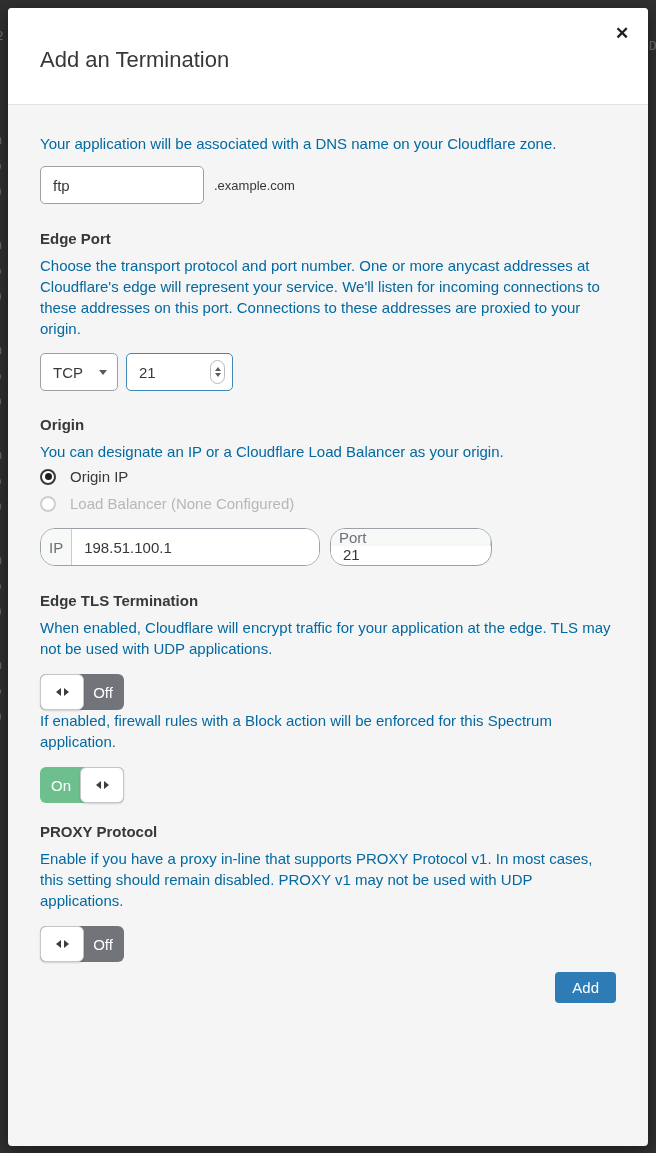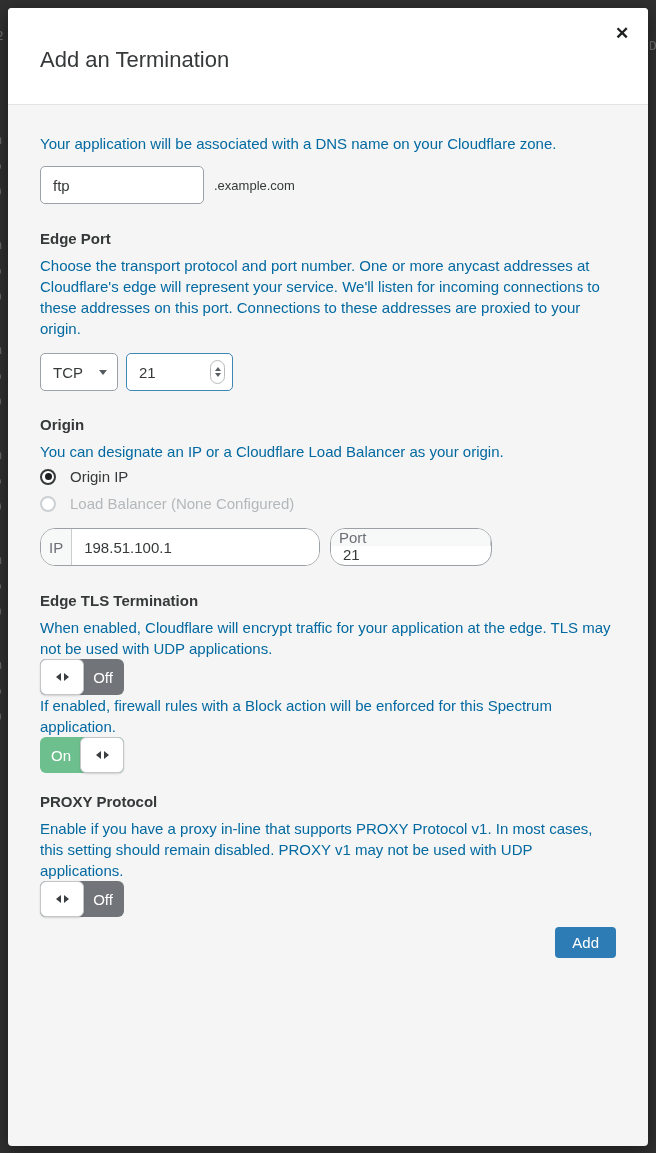--- a/index.html
+++ b/index.html
@@ -159,20 +159,21 @@
     background:#fff;
   }
   .ig-ip { width:280px; }
   .ig-ip .ig-input { width:250px; }
   .ig-port { width:162px; margin-left:10px;flex-direction:column; }
   .ig-port .ig-input { width:120px; }
 
   .toggle {
     position:relative;
     width:84px; height:36px;
+    margin-top:15px;
     border-radius:6px;
     cursor:pointer;
   }
   .toggle-track {
     position:absolute; inset:0;
     border-radius:6px;
     display:flex;
   }
   .toggle-track.off { background:#71757a; }
   .toggle-track.on  { background:#6ebf8e; }

